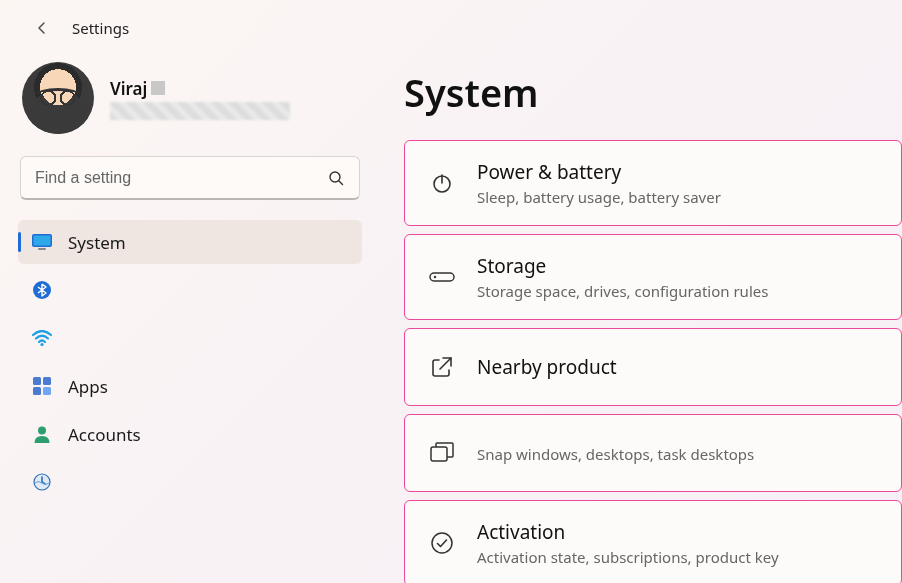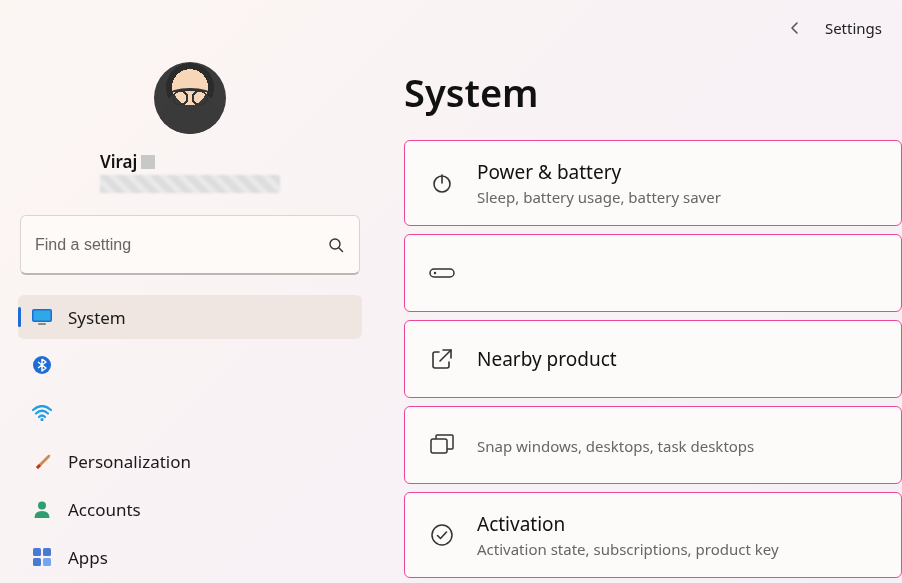--- a/index.html
+++ b/index.html
@@ -7,42 +7,40 @@
     font-family: "Segoe UI", "Segoe UI Variable", system-ui, sans-serif;
     background: linear-gradient(135deg, #fcf6f3 0%, #f9f2f5 50%, #f5f0f6 100%);
     width: 902px;
     height: 583px;
     overflow: hidden;
     color: #1a1a1a;
   }
   .header {
     display: flex;
     align-items: center;
-    padding: 18px 20px;
+    padding: 18px 32px;
     gap: 20px;
-    justify-content: flex-end;
   }
   .back-btn {
     width: 20px; height: 20px;
     display: flex; align-items: center; justify-content: center;
     cursor: pointer;
   }
   .back-btn svg { stroke: #555; }
   .app-title { font-size: 15px; color: #222; }
   .layout { display: flex; }
   .sidebar {
     width: 380px;
     padding: 0 18px;
   }
   .profile {
     display: flex;
     align-items: center;
     gap: 16px;
     padding: 6px 4px 18px 4px;
-    flex-direction: column;
   }
   .avatar {
     width: 72px; height: 72px; border-radius: 50%;
     background: radial-gradient(circle at 50% 35%, #f7d7b8 0 18px, #2b2b2b 18px 24px, #3b3b3b 24px);
     position: relative;
     overflow: hidden;
   }
   .avatar::before {
     content:"";
     position:absolute; inset:0;
@@ -69,21 +67,21 @@
     background: repeating-linear-gradient(45deg,#ddd,#ddd 6px,#e9e9e9 6px,#e9e9e9 12px);
     filter: blur(1px);
     margin-top: 2px;
   }
   .search {
     position: relative;
     margin: 4px 2px 20px 2px;
   }
   .search input {
     width: 100%;
-    height: 60px;
+    height: 44px;
     border: 1px solid #d9d4d2;
     border-bottom: 2px solid #bdb7b4;
     border-radius: 6px;
     background: #fdfaf8;
     padding: 0 44px 0 14px;
     font-size: 16px;
     color: #333;
     outline: none;
   }
   .search input::placeholder { color: #666; }
@@ -203,55 +201,46 @@
         <span class="nav-icon">
           <svg width="20" height="16" viewBox="0 0 20 16">
             <path d="M1 5 Q10 -3 19 5" stroke="#1f9fe8" stroke-width="2.2" fill="none" stroke-linecap="round"></path>
             <path d="M4 8.5 Q10 3 16 8.5" stroke="#1f9fe8" stroke-width="2.2" fill="none" stroke-linecap="round"></path>
             <path d="M7 12 Q10 9 13 12" stroke="#1f9fe8" stroke-width="2.2" fill="none" stroke-linecap="round"></path>
             <circle cx="10" cy="14.5" r="1.6" fill="#1f9fe8"></circle>
           </svg>
         </span>
       </div>
 
-      <div class="nav-item">
-        <span class="nav-icon">
-          <svg width="18" height="18" viewBox="0 0 18 18">
-            <path d="M3 15 L6 12 L14 4 Q16 2 17 3 Q18 4 16 6 L8 14 L5 17 Z" fill="#d28a4a"></path>
-            <path d="M3 15 L6 12 L8 14 L5 17 Z" fill="#c0362c"></path>
-          </svg>
-        </span>
-        <span>Personalization</span>
-      </div>
-
-      <div class="nav-item">
-        <span class="nav-icon">
-          <svg width="18" height="18" viewBox="0 0 18 18">
-            <circle cx="9" cy="5.5" r="4" fill="#2e9e6f"></circle>
-            <path d="M1.5 18 Q1.5 11 9 11 Q16.5 11 16.5 18 Z" fill="#2e9e6f"></path>
-          </svg>
-        </span>
-        <span>Accounts</span>
-      </div>
 
       <div class="nav-item">
         <span class="nav-icon">
           <svg width="18" height="18" viewBox="0 0 18 18">
             <rect x="0" y="0" width="8" height="8" rx="1.5" fill="#4a7bd0"></rect>
             <rect x="10" y="0" width="8" height="8" rx="1.5" fill="#4a7bd0"></rect>
             <rect x="0" y="10" width="8" height="8" rx="1.5" fill="#4a7bd0"></rect>
             <rect x="10" y="10" width="8" height="8" rx="1.5" fill="#6fa8f0"></rect>
           </svg>
         </span>
         <span>Apps</span>
       </div>
 
       <div class="nav-item">
         <span class="nav-icon">
           <svg width="18" height="18" viewBox="0 0 18 18">
+            <circle cx="9" cy="5.5" r="4" fill="#2e9e6f"></circle>
+            <path d="M1.5 18 Q1.5 11 9 11 Q16.5 11 16.5 18 Z" fill="#2e9e6f"></path>
+          </svg>
+        </span>
+        <span>Accounts</span>
+      </div>
+
+      <div class="nav-item">
+        <span class="nav-icon">
+          <svg width="18" height="18" viewBox="0 0 18 18">
             <circle cx="9" cy="9" r="8" fill="#dfeaf6" stroke="#2f6fb8" stroke-width="1.2"></circle>
             <path d="M9 4 V9 L12 11" stroke="#2f6fb8" stroke-width="1.6" fill="none" stroke-linecap="round"></path>
             <path d="M2 10 Q5 7 9 10 Q13 13 16 10" stroke="#5aa0d8" stroke-width="1" fill="none"></path>
           </svg>
         </span>
       </div>
 
     </nav>
   </aside>
 
@@ -274,20 +263,24 @@
         </div>
       </div>
 
       <div class="card">
         <span class="card-icon">
           <svg width="26" height="16" viewBox="0 0 26 16" fill="none">
             <rect x="1" y="4" width="24" height="8" rx="4" stroke="#333" stroke-width="1.5"></rect>
             <circle cx="6" cy="8" r="1.2" fill="#333"></circle>
           </svg>
         </span>
+        <div class="card-text">
+          <div class="title">Storage</div>
+          <div class="desc">Storage space, drives, configuration rules</div>
+        </div>
       </div>
 
       <div class="card">
         <span class="card-icon">
           <svg width="24" height="24" viewBox="0 0 24 24" fill="none">
             <path d="M13 3 L21 3 L21 11" stroke="#333" stroke-width="1.6" fill="none" stroke-linecap="round" stroke-linejoin="round"></path>
             <path d="M21 3 L10 14" stroke="#333" stroke-width="1.6" stroke-linecap="round"></path>
             <path d="M9 5 H5 Q3 5 3 7 V19 Q3 21 5 21 H17 Q19 21 19 19 V15" stroke="#333" stroke-width="1.6" fill="none" stroke-linecap="round"></path>
           </svg>
         </span>

